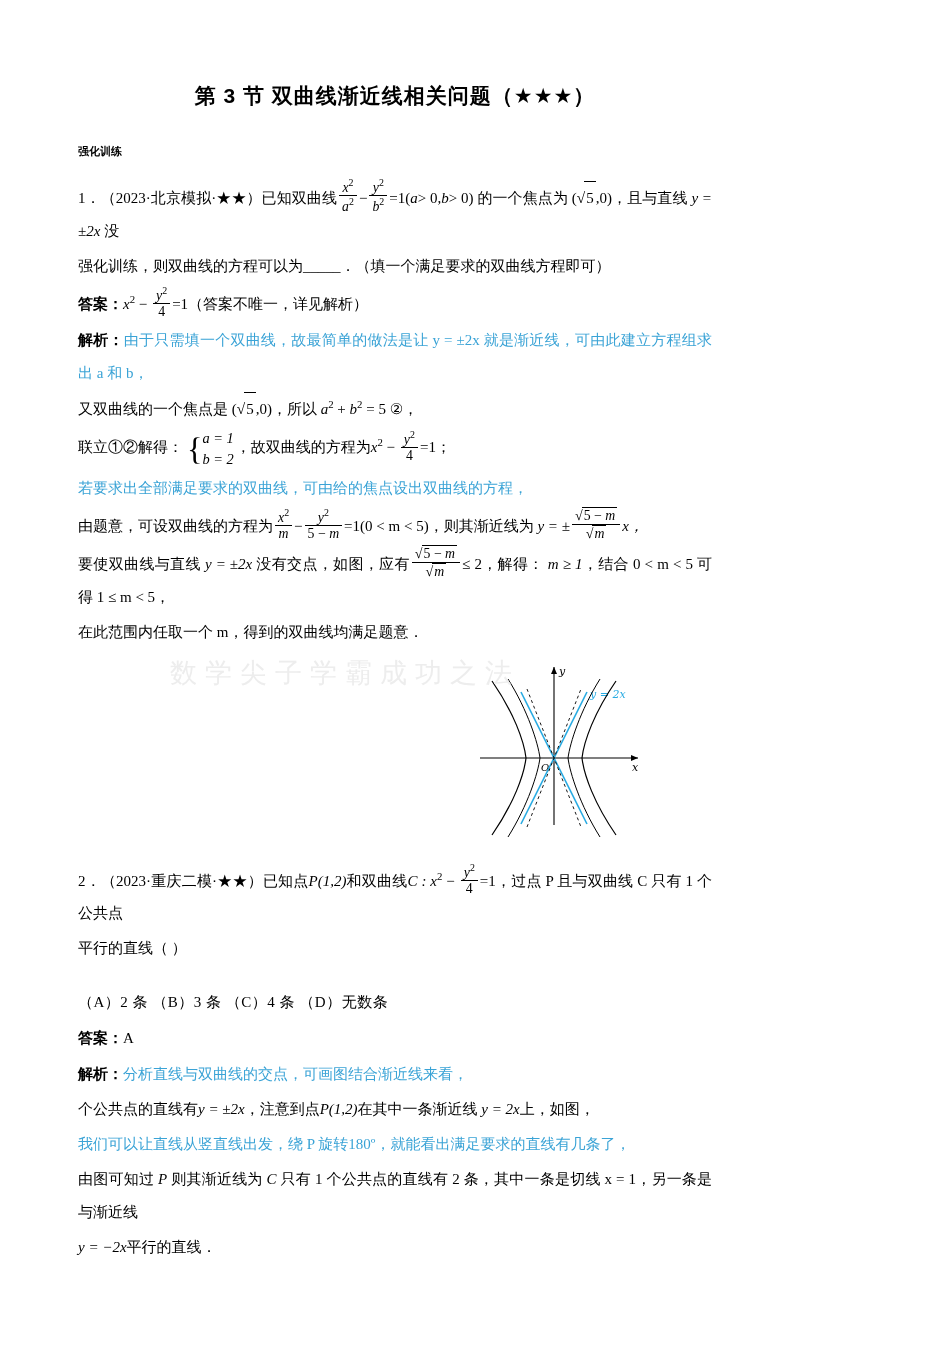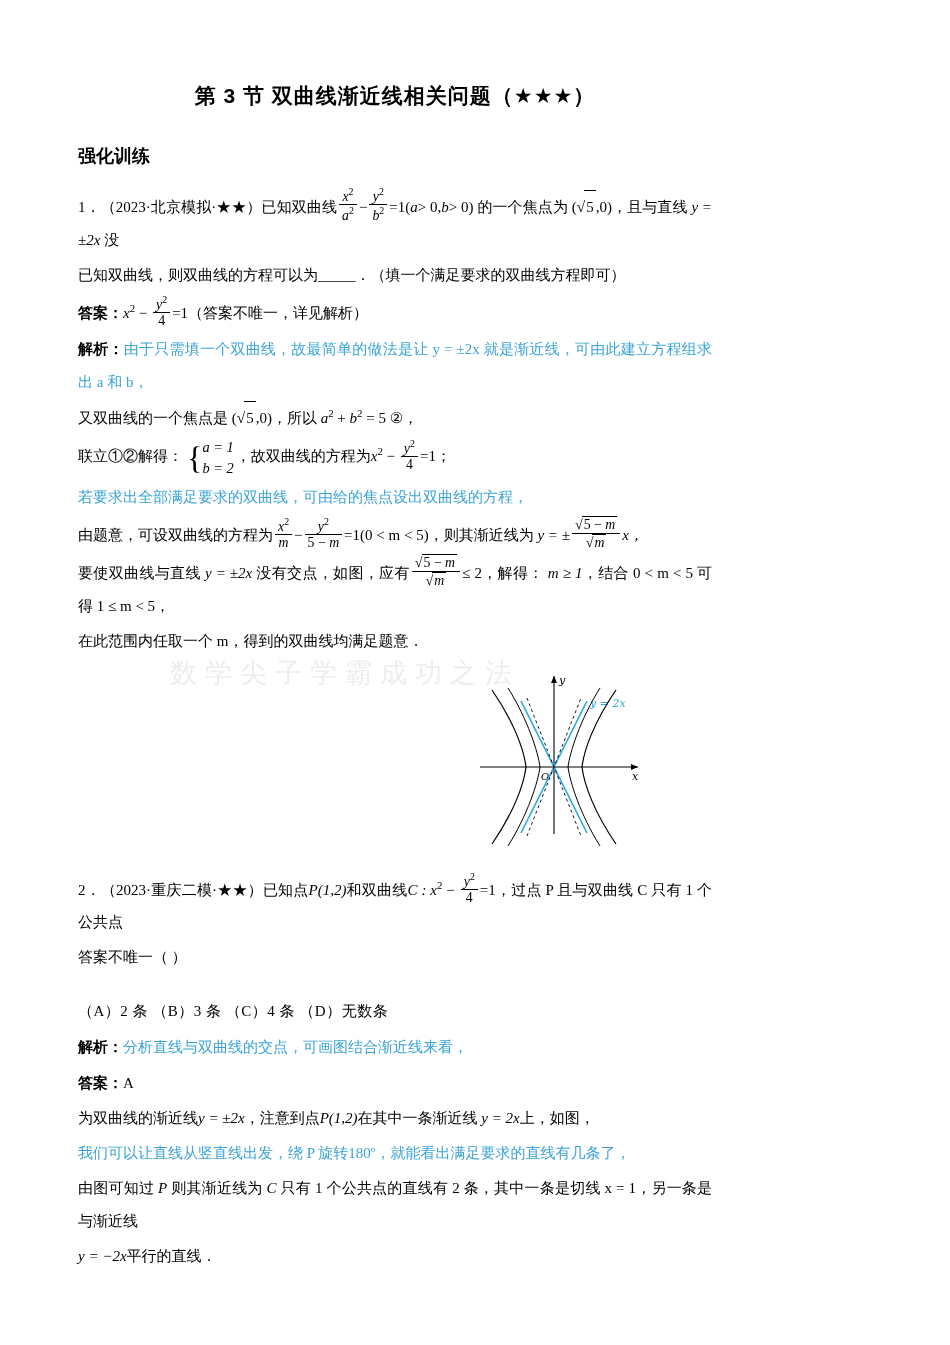--- a/index.html
+++ b/index.html
@@ -20,21 +20,21 @@
     text-align:center;
     font-family:"Liberation Sans","DejaVu Sans",sans-serif;
     font-weight:bold;
     font-size:21px;
     letter-spacing:1px;
     margin:22px 0 34px 0;
   }
   .section-head{
     font-family:Liberation Sans, sans-serif;
     font-weight:bold;
-    font-size:18px;
+    font-size:11px;
     margin:0 0 18px 0;
   }
   .ln{
     font-size:15px;
     line-height:2.2;
     margin:0 0 2px 0;
     text-align:justify;
   }
   .ln.sol{ color:#3aa3d6; }
   .label-ans{ font-family:"Liberation Sans","DejaVu Sans",sans-serif; font-weight:bold;}
@@ -116,21 +116,21 @@
 
   <div class="watermark">数学尖子学霸成功之法</div>
 
   <div class="title">第 3 节  双曲线渐近线相关问题（★★★）</div>
 
   <div class="section-head">强化训练</div>
 
   <div class="ln">
     <span>1．（2023·北京模拟·★★）已知双曲线</span><span class="frac"><span class="num"><span class="it">x</span><span class="sup">2</span></span><span class="den"><span class="it">a</span><span class="sup">2</span></span></span>−<span class="frac"><span class="num"><span class="it">y</span><span class="sup">2</span></span><span class="den"><span class="it">b</span><span class="sup">2</span></span></span><span>=1(</span><span class="it">a</span><span>&gt; 0,</span><span class="it">b</span><span>&gt; 0) 的一个焦点为 (</span><span class="sqrt"><span class="rad">√</span><span class="bar">5</span></span><span>,0)，且与直线</span> <span class="it">y = ±2x</span> <span>没</span>
   </div>
-  <div class="ln">已知双曲线，则双曲线的方程可以为_____．（填一个满足要求的双曲线方程即可）</div>
+  <div class="ln">强化训练，则双曲线的方程可以为_____．（填一个满足要求的双曲线方程即可）</div>
 
   <div class="ln">
     <span class="label-ans">答案：</span><span class="it">x</span><span class="sup">2</span> − <span class="frac"><span class="num"><span class="it">y</span><span class="sup">2</span></span><span class="den">4</span></span><span>=1（答案不唯一，详见解析）</span>
   </div>
 
   <div class="ln">
     <span class="label-sol">解析：</span><span class="blue">由于只需填一个双曲线，故最简单的做法是让 y = ±2x 就是渐近线，可由此建立方程组求出 a 和 b，</span>
   </div>
 
 
@@ -176,33 +176,33 @@
       <path d="M154,26 C132,58 122,86 120,103 C122,120 132,148 154,180" fill="none" stroke="#000" stroke-width="1.2"></path>
 
       <path d="M46,24 C66,56 76,88 78,103 C76,118 66,150 46,182" fill="none" stroke="#000" stroke-width="1.0"></path>
       <path d="M138,24 C118,56 108,88 106,103 C108,118 118,150 138,182" fill="none" stroke="#000" stroke-width="1.0"></path>
     </svg>
   </div>
 
   <div class="ln q2">
     <span>2．（2023·重庆二模·★★）已知点</span><span class="it">P(1,2)</span><span>和双曲线</span><span class="it">C : x</span><span class="sup">2</span> − <span class="frac"><span class="num"><span class="it">y</span><span class="sup">2</span></span><span class="den">4</span></span><span>=1，过点 P 且与双曲线 C 只有 1 个公共点</span>
   </div>
-  <div class="ln">答案不唯一（    ）</div>
+  <div class="ln">平行的直线（    ）</div>
   <div class="ln choices">（A）2 条      （B）3 条      （C）4 条      （D）无数条</div>
 
   <div class="ln">
+    <span class="label-ans">答案：</span><span>A</span>
+  </div>
+
+  <div class="ln">
     <span class="label-sol">解析：</span><span class="blue">分析直线与双曲线的交点，可画图结合渐近线来看，</span>
   </div>
 
   <div class="ln">
-    <span class="label-ans">答案：</span><span>A</span>
-  </div>
-
-  <div class="ln">
-    <span>为双曲线的渐近线</span><span class="it">y = ±2x</span><span>，注意到点</span><span class="it">P(1,2)</span><span>在其中一条渐近线</span> <span class="it">y = 2x</span><span>上，如图，</span>
+    <span>个公共点的直线有</span><span class="it">y = ±2x</span><span>，注意到点</span><span class="it">P(1,2)</span><span>在其中一条渐近线</span> <span class="it">y = 2x</span><span>上，如图，</span>
   </div>
 
   <div class="ln sol">我们可以让直线从竖直线出发，绕 P 旋转180º，就能看出满足要求的直线有几条了，</div>
 
   <div class="ln">
     <span>由图可知过</span> <span class="it">P</span> <span>则其渐近线为</span> <span class="it">C</span> <span>只有 1 个公共点的直线有 2 条，其中一条是切线 x = 1，另一条是与渐近线</span>
   </div>
 
   <div class="ln">
     <span class="it">y = −2x</span><span>平行的直线．</span>

